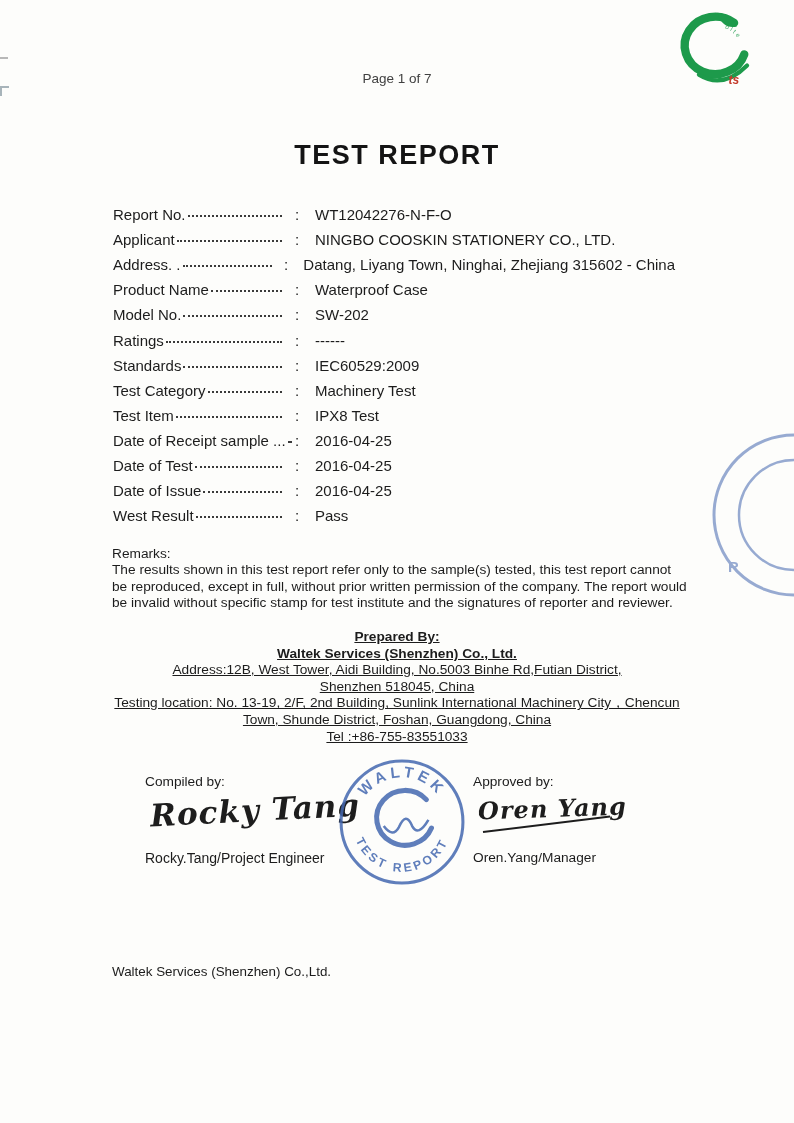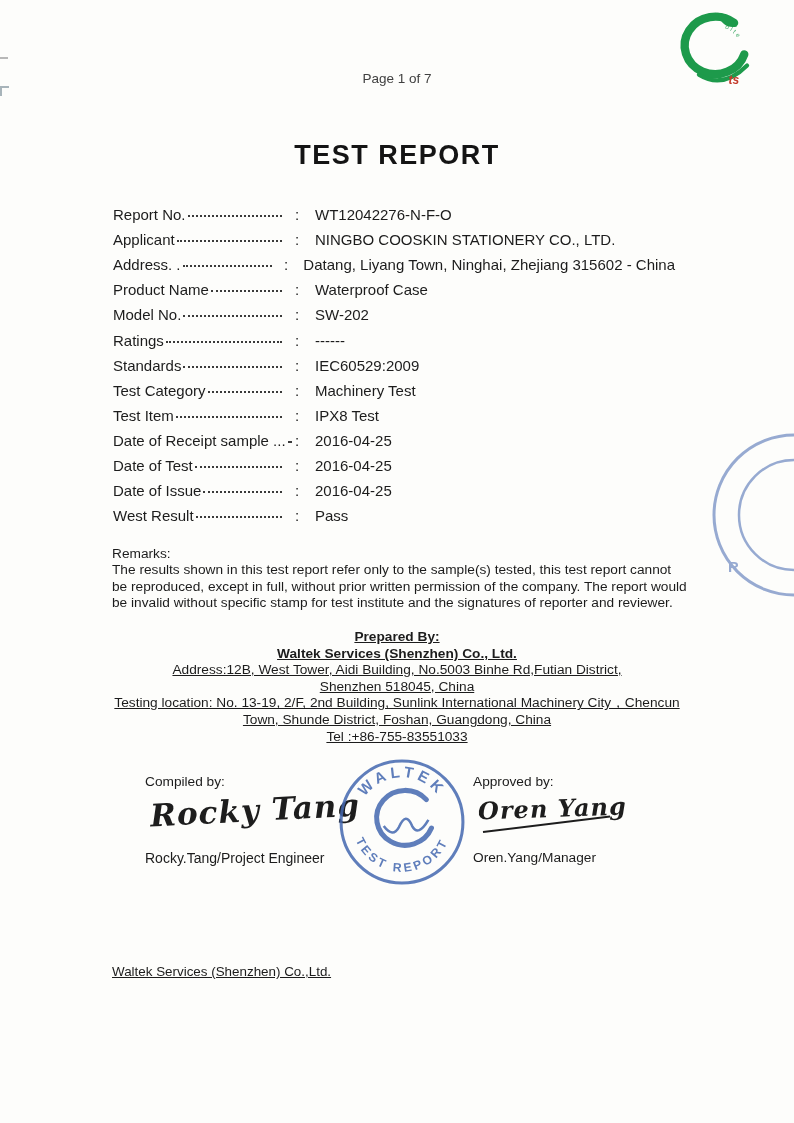--- a/index.html
+++ b/index.html
@@ -47,21 +47,21 @@
   .compiled-signature { position:absolute; left:150px; top:22px; font-size:31px; transform:rotate(-3deg); letter-spacing:1px; }
   .approved-signature { position:absolute; left:478px; top:24px; font-size:24px; transform:rotate(-2deg); letter-spacing:1px; }
   .approved-signature::after {
     content:""; position:absolute; left:4px; bottom:-2px; width:128px;
     border-bottom:2px solid #1d1d1d; transform:rotate(-5deg);
   }
   .compiled-name { position:absolute; left:145px; top:80px; font-size:14px; }
   .approved-name { position:absolute; left:473px; top:80px; font-size:13.7px; }
   .stamp { position:absolute; left:337px; top:-14px; width:130px; height:132px; opacity:0.85; }
 
-  .footer { position:absolute; top:963px; left:112px; font-size:13.4px; line-height:17.5px;text-decoration:underline; }
+  .footer { position:absolute; top:963px; left:112px; font-size:13.4px; line-height:17.5px; }
   .footer a { color:inherit; text-decoration:underline; cursor:pointer; }
 
   .edge-stamp { position:absolute; top:430px; right:-60px; width:170px; height:175px; opacity:0.55; }
 
   .scan-tick-1 { position:absolute; left:0; top:57px; width:8px; height:2px; background:#b8b8b8; }
   .scan-tick-2 {
     position:absolute; left:0; top:86px; width:9px; height:10px;
     border-left:2px solid #a8b4ba; border-top:2px solid #a8b4ba;
   }
 </style>

